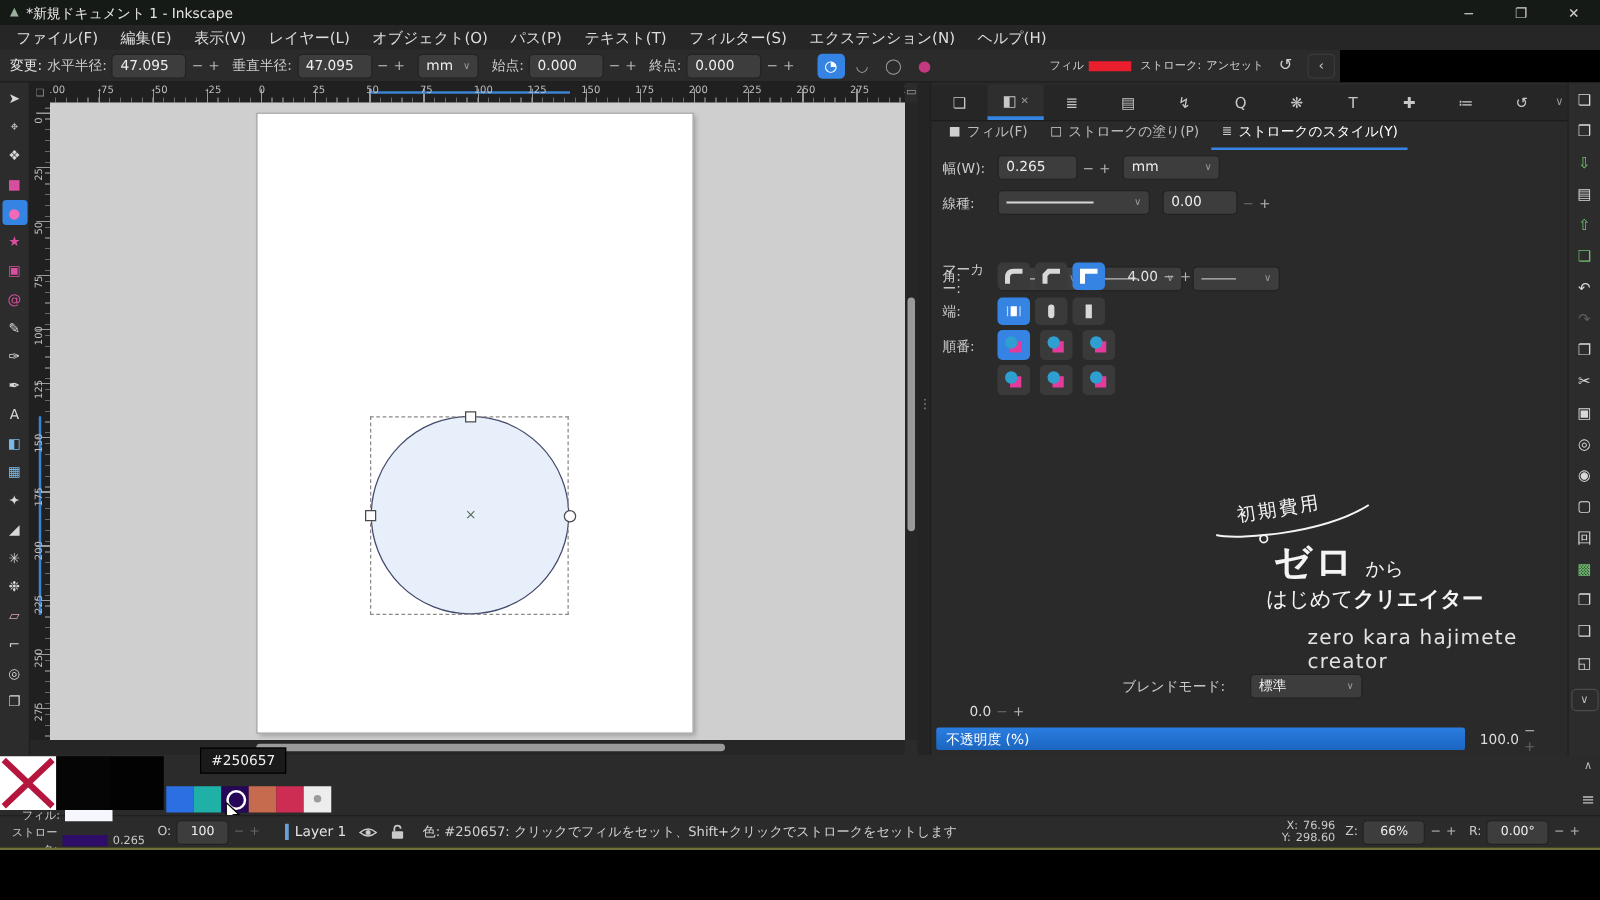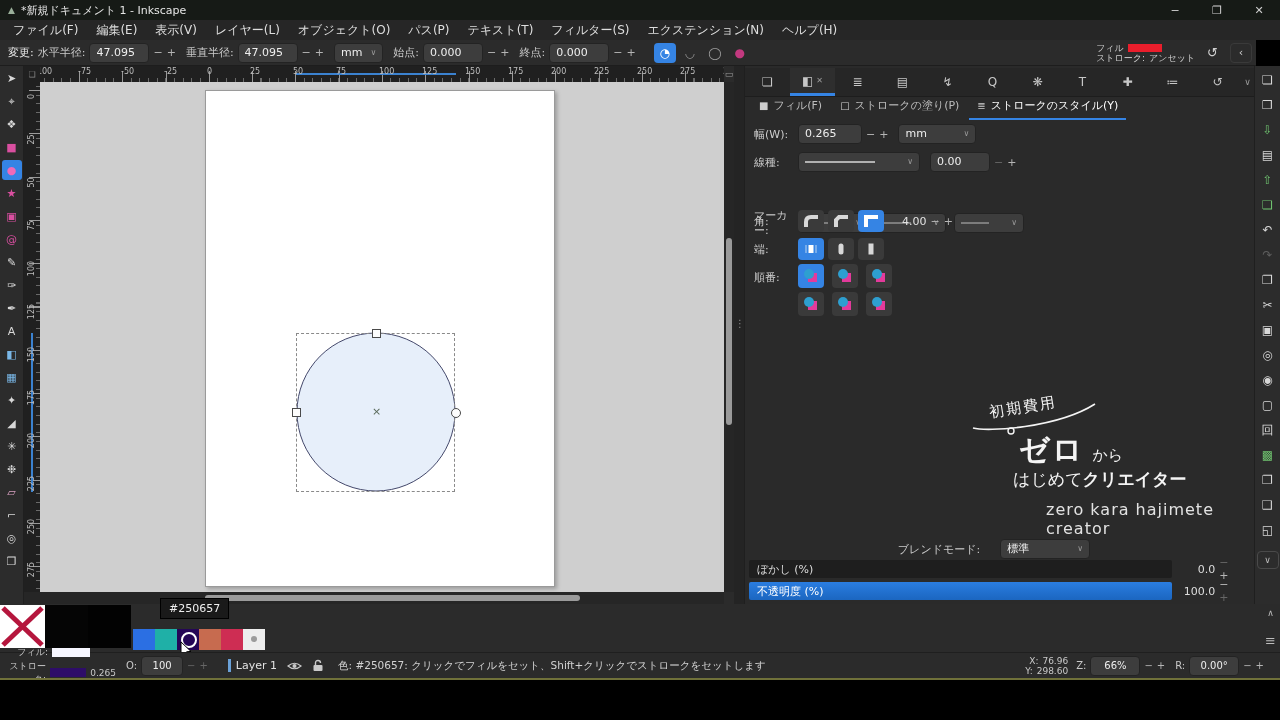--- a/index.html
+++ b/index.html
@@ -11,36 +11,36 @@
             display:flex;align-items:center;color:#e6e6e6;font-size:11px;}
   .titlebar .ticon{margin:0 6px 0 8px;color:#9ab09a;font-size:9px;}
   .wbtns{margin-left:auto;display:flex;}
   .wbtn{width:42px;height:20px;display:flex;align-items:center;justify-content:center;
         color:#cfcfcf;font-size:11px;}
   
   .menubar{position:absolute;left:0;top:20px;width:1280px;height:20px;background:#262626;
            display:flex;align-items:center;padding-left:4px;box-sizing:border-box;}
   .menu-item{padding:0 9px;color:#dedede;font-size:12px;line-height:20px;white-space:nowrap;}
   
-  .toolopts{position:absolute;left:0;top:40px;width:1256px;height:26px;background:#2b2b2b;
+  .toolopts{position:absolute;left:0;top:40px;width:1072px;height:26px;background:#2b2b2b;
             border-bottom:1px solid #1d1d1d;display:flex;align-items:center;box-sizing:border-box;
             padding-left:8px;font-size:11px;color:#cccccc;white-space:nowrap;}
   .lab{margin-right:4px;}
   .num{background:#3d3d3d;border:1px solid #232323;border-radius:4px;color:#eeeeee;
        padding:1px 6px;height:16px;line-height:16px;min-width:46px;}
   .spin{color:#b5b5b5;margin:0 6px 0 4px;letter-spacing:4px;}
   .spin .dim{color:#666;}
   .select{background:#3d3d3d;border:1px solid #232323;border-radius:4px;color:#eeeeee;
           padding:1px 6px;height:16px;line-height:16px;display:inline-flex;align-items:center;gap:8px;}
   .select .caret{color:#9a9a9a;font-size:8px;}
   .tbtn{width:22px;height:20px;border-radius:4px;display:inline-flex;align-items:center;
         justify-content:center;color:#cfcfcf;margin-right:3px;background:transparent;font-size:12px;}
   .tbtn.active{background:#3584e4;color:#fff;}
-  .style-ind{margin-left:auto;display:flex;flex-direction:column;justify-content:center;
-             font-size:9px;line-height:10px;color:#cfcfcf;}
+  .style-ind{margin-left:auto;display:flex;justify-content:center;
+             font-size:9px;line-height:10px;color:#cfcfcf;gap:7px;}
   .style-row{display:flex;align-items:center;gap:4px;}
   .fill-swatch{width:34px;height:8px;background:#ea1e2c;display:inline-block;}
   .toolopts .refresh{margin:0 12px;color:#cfcfcf;font-size:13px;}
   .toolopts .collapse{width:20px;height:18px;border:1px solid #3a3a3a;border-radius:4px;
              display:flex;align-items:center;justify-content:center;color:#cfcfcf;margin-right:4px;}
   
   .workspace{position:absolute;left:0;top:66px;width:1280px;height:538px;background:#2b2b2b;}
   .toolbox{position:absolute;left:0;top:0;width:24px;height:538px;background:#2c2c2c;
            border-right:1px solid #1f1f1f;display:flex;flex-direction:column;align-items:center;padding-top:2px;box-sizing:border-box;}
   .tool{width:20px;height:20px;margin-bottom:3px;border-radius:3px;display:flex;align-items:center;
@@ -545,23 +545,20 @@
 
       <div class="prow blend-row">
         <span>ブレンドモード:</span>
         <span class="select" style="width:76px;justify-content:space-between;">
             <span>標準</span>
             <span class="caret">∨</span>
           </span>
       </div>
 
       <div class="prow slider-row" style="top:494px;">
-        <span class="slider-track">
-            <span>ぼかし (%)</span>
-          </span>
         <span class="slider-val">0.0</span>
         <span class="spin"><span class="dim">−</span><span>+</span></span>
       </div>
 
       <div class="prow slider-row" style="top:516px;">
         <span class="slider-track fill">
             <span>不透明度 (%)</span>
           </span>
         <span class="slider-val">100.0</span>
         <span class="spin"><span>−</span><span class="dim">+</span></span>

